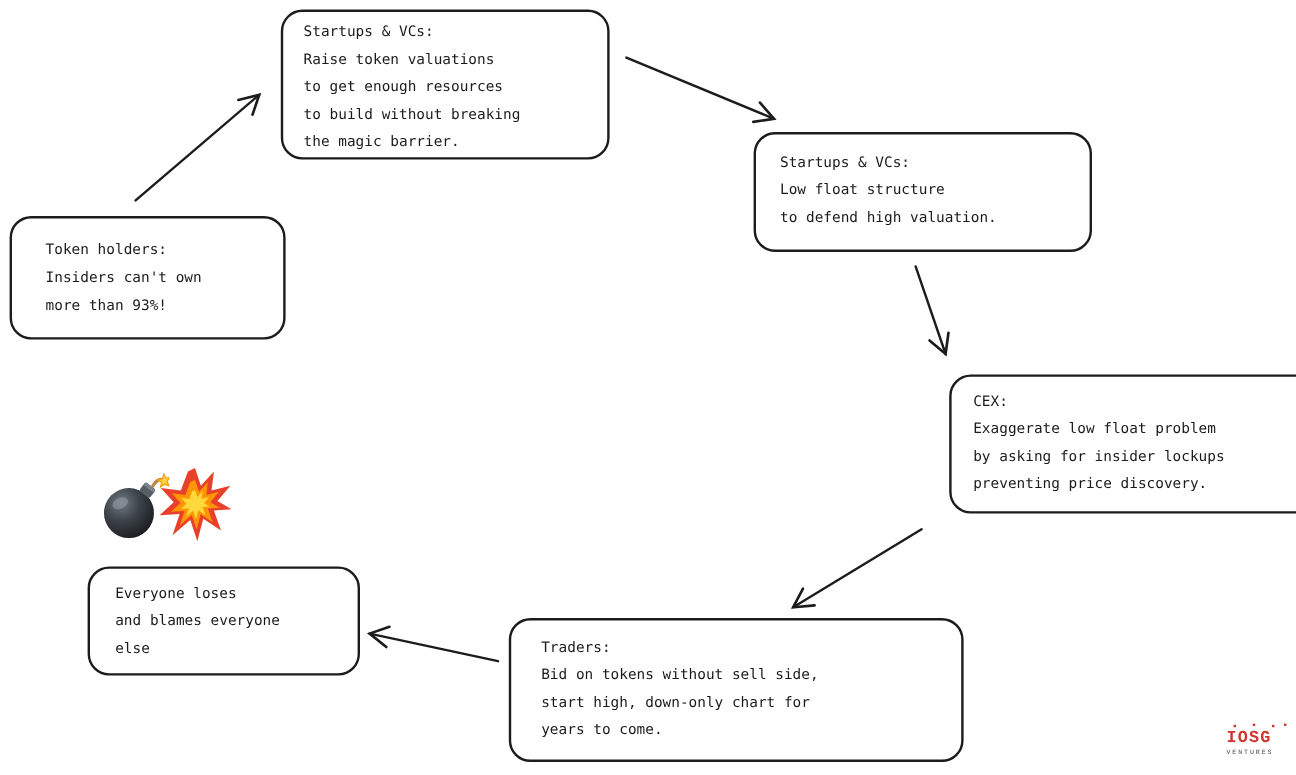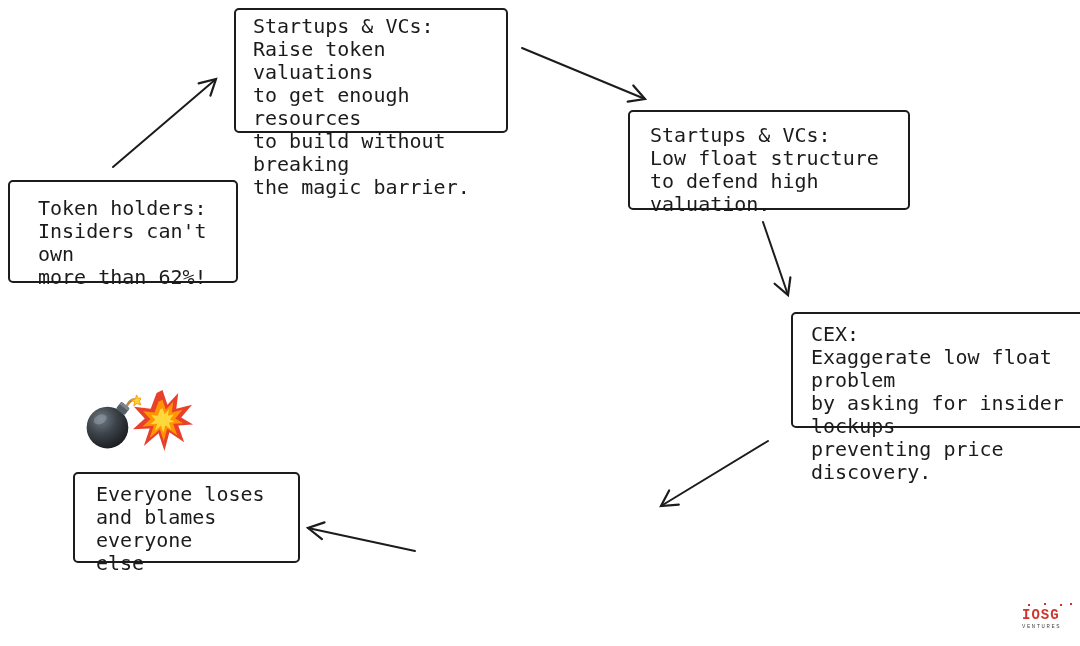--- a/index.html
+++ b/index.html
@@ -3,22 +3,22 @@
 <meta charset="utf-8">
 <style>
   html,body { margin:0; padding:0; background:#ffffff; }
   .canvas {
     position:relative; width:1080px; height:646px; background:#ffffff;
     overflow:hidden; font-family:"DejaVu Sans Mono","Liberation Mono",monospace;
   }
   .arrow-layer { position:absolute; left:0; top:0; width:1080px; height:646px; pointer-events:none; }
   .node {
     position:absolute; box-sizing:border-box;
-    border:2px solid #1c1c1c; border-radius:5px; background:#ffffff;
-    color:#1b1b1b; font-size:20px; line-height:23px; white-space:pre-line;
+    border:2px solid #1c1c1c; border-radius:18px; background:#ffffff;
+    color:#1b1b1b; font-size:12px; line-height:23px; white-space:pre-line;
   }
   .n0 { left:234px; top:8px;   width:274px; height:125px; padding:5px 10px 0 17px; }
   .n1 { left:628px; top:110px; width:282px; height:100px; padding:12px 10px 0 20px; }
   .n2 { left:743px; top:312px; width:323px; height:116px; padding:9px 10px 0 18px;margin-left:48px; }
   .n3 { left:424px; top:515px; width:379px; height:120px; padding:11px 10px 0 25px; }
   .n4 { left:73px;  top:472px; width:227px; height:91px;  padding:9px 18px 0 21px; }
   .n5 { left:8px;   top:180px; width:230px; height:103px; padding:15px 10px 0 28px; }
   .emoji { position:absolute; }
   .bomb { left:83px; top:394px; width:58px; height:58px; }
   .boom { left:131px; top:389px; width:63px; height:63px; }
@@ -61,26 +61,30 @@
 to get enough resources
 to build without breaking
 the magic barrier.</div>
   <div class="node n1">Startups &amp; VCs:
 Low float structure
 to defend high valuation.</div>
   <div class="node n2">CEX:
 Exaggerate low float problem
 by asking for insider lockups
 preventing price discovery.</div>
+  <div class="node n3">Traders:
+Bid on tokens without sell side,
+start high, down-only chart for
+years to come.</div>
   <div class="node n4">Everyone loses
 and blames everyone
 else</div>
   <div class="node n5">Token holders:
 Insiders can't own
-more than 62%!</div>
+more than 93%!</div>
 
   <svg class="emoji bomb" viewBox="0 0 64 64">
     <defs>
       <radialGradient id="bombBody" cx="35%" cy="30%" r="80%">
         <stop offset="0%" stop-color="#707a84"></stop>
         <stop offset="45%" stop-color="#3d434a"></stop>
         <stop offset="100%" stop-color="#15171a"></stop>
       </radialGradient>
     </defs>
     <circle cx="27" cy="37" r="23" fill="url(#bombBody)"></circle>

